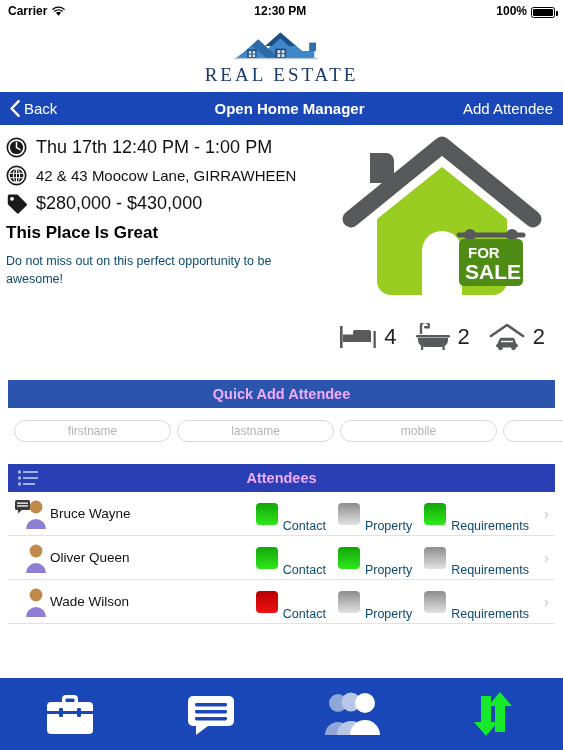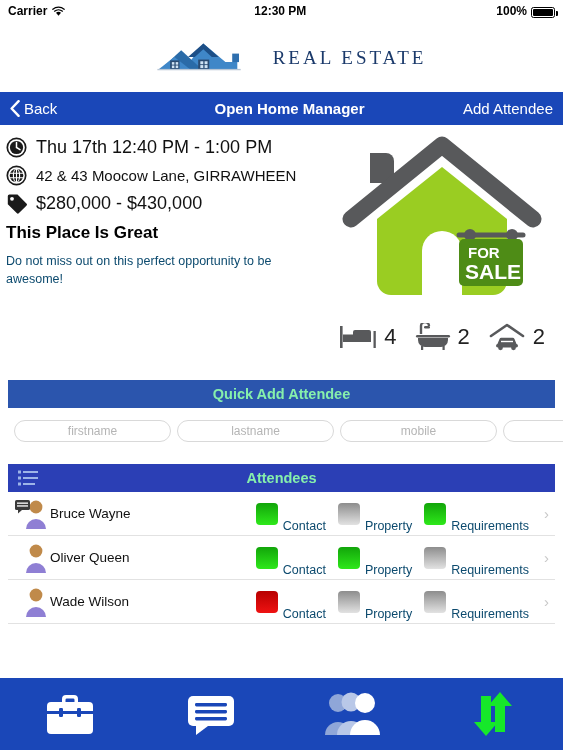--- a/index.html
+++ b/index.html
@@ -26,21 +26,21 @@
     position:relative; padding:1px;
   }
   .battery::after {
     content:""; position:absolute; right:-3.5px; top:3px;
     width:2px; height:5px; background:#000; border-radius:0 1px 1px 0;
   }
   .battery i { display:block; height:100%; background:#000; border-radius:1px; }
 
   
   .logo-wrap {
-    height:70px; display:flex; flex-direction:row;
+    height:70px; display:flex; flex-direction:column;
     align-items:center; justify-content:center; background:#fff;
   }
   .logo-mark { height:34px; }
   .logo-text {
     font-family:"Liberation Serif", serif;
     font-size:19px; letter-spacing:3px; color:#1b3a6b; font-weight:400;
     margin-top:1px;
   }
 
   
@@ -80,21 +80,21 @@
     position:absolute; right:18px; top:198px;
     display:flex; align-items:center; gap:4px;
   }
   .amen { display:flex; align-items:center; gap:7px; margin-left:14px; }
   .amen .num { font-size:22px; color:#222; }
 
   
   .sec-head {
     margin:0 8px; height:28px; background:#2b55ad;
     display:flex; align-items:center; justify-content:center;
-    color:#86efac; font-weight:bold; font-size:14.5px; position:relative;
+    color:#f0abfc; font-weight:bold; font-size:14.5px; position:relative;
   }
   .sec-head.attendees { background:#2b3fb5; margin-top:10px; }
   .listicon { position:absolute; left:10px; top:6px; }
 
   
   .quickadd {
     display:flex; align-items:center; padding:8px 8px; gap:6px;
   }
   .qa-input {
     flex:1; height:22px; border:1px solid #d9d9d9; border-radius:11px;

